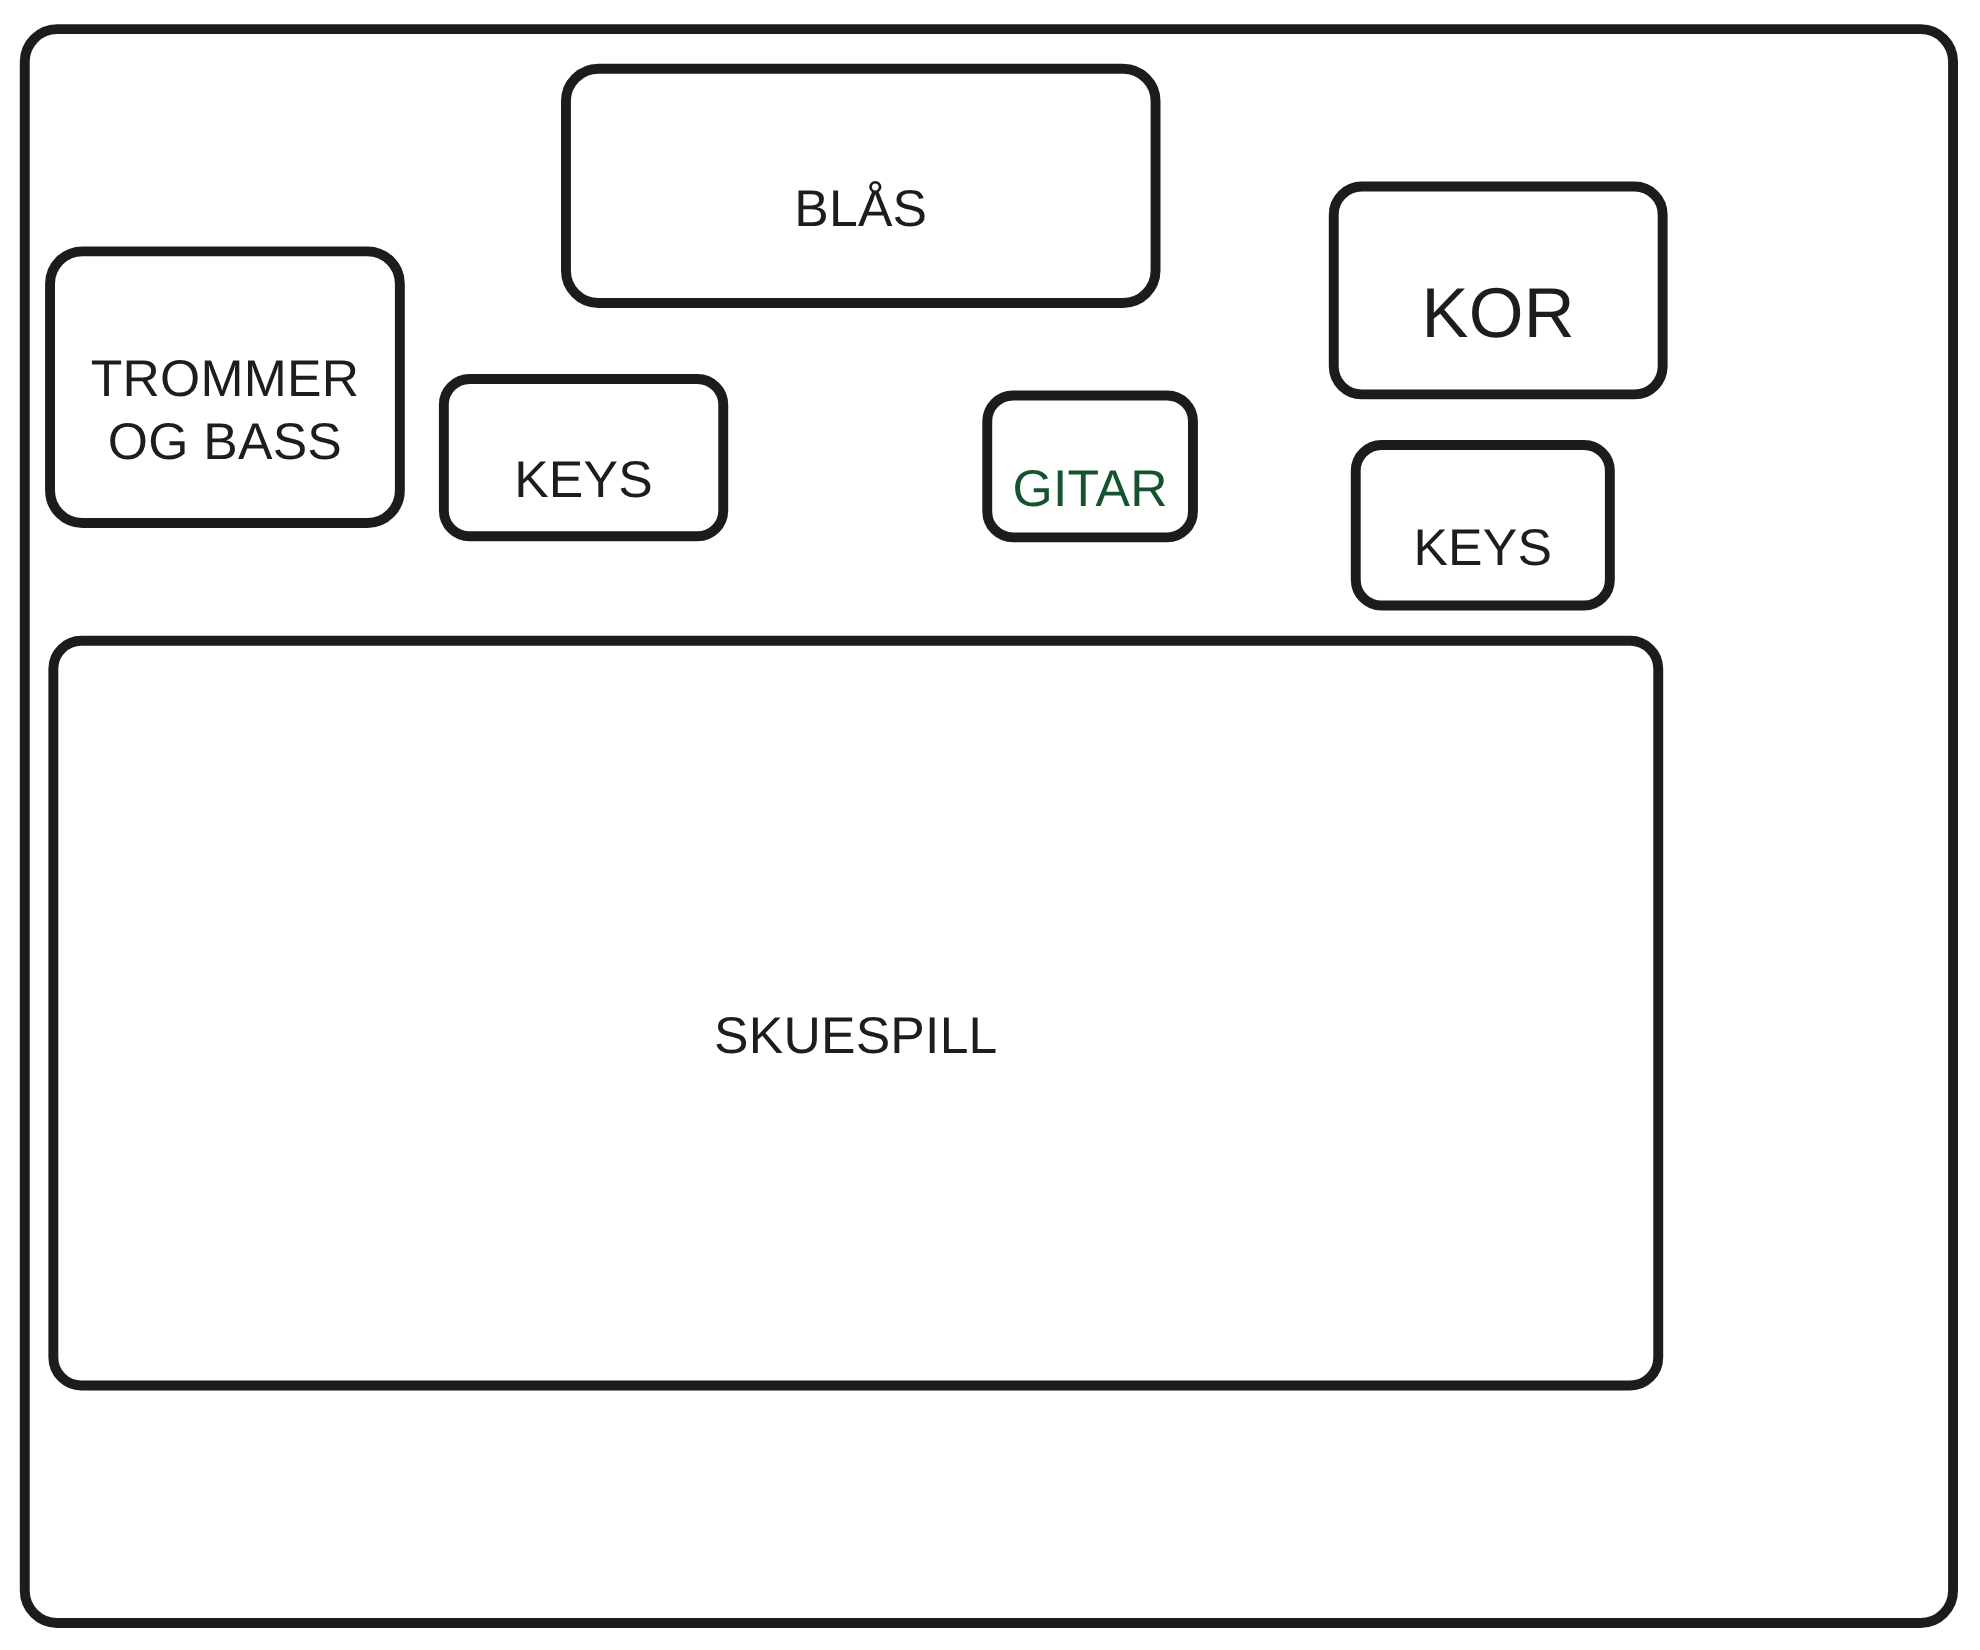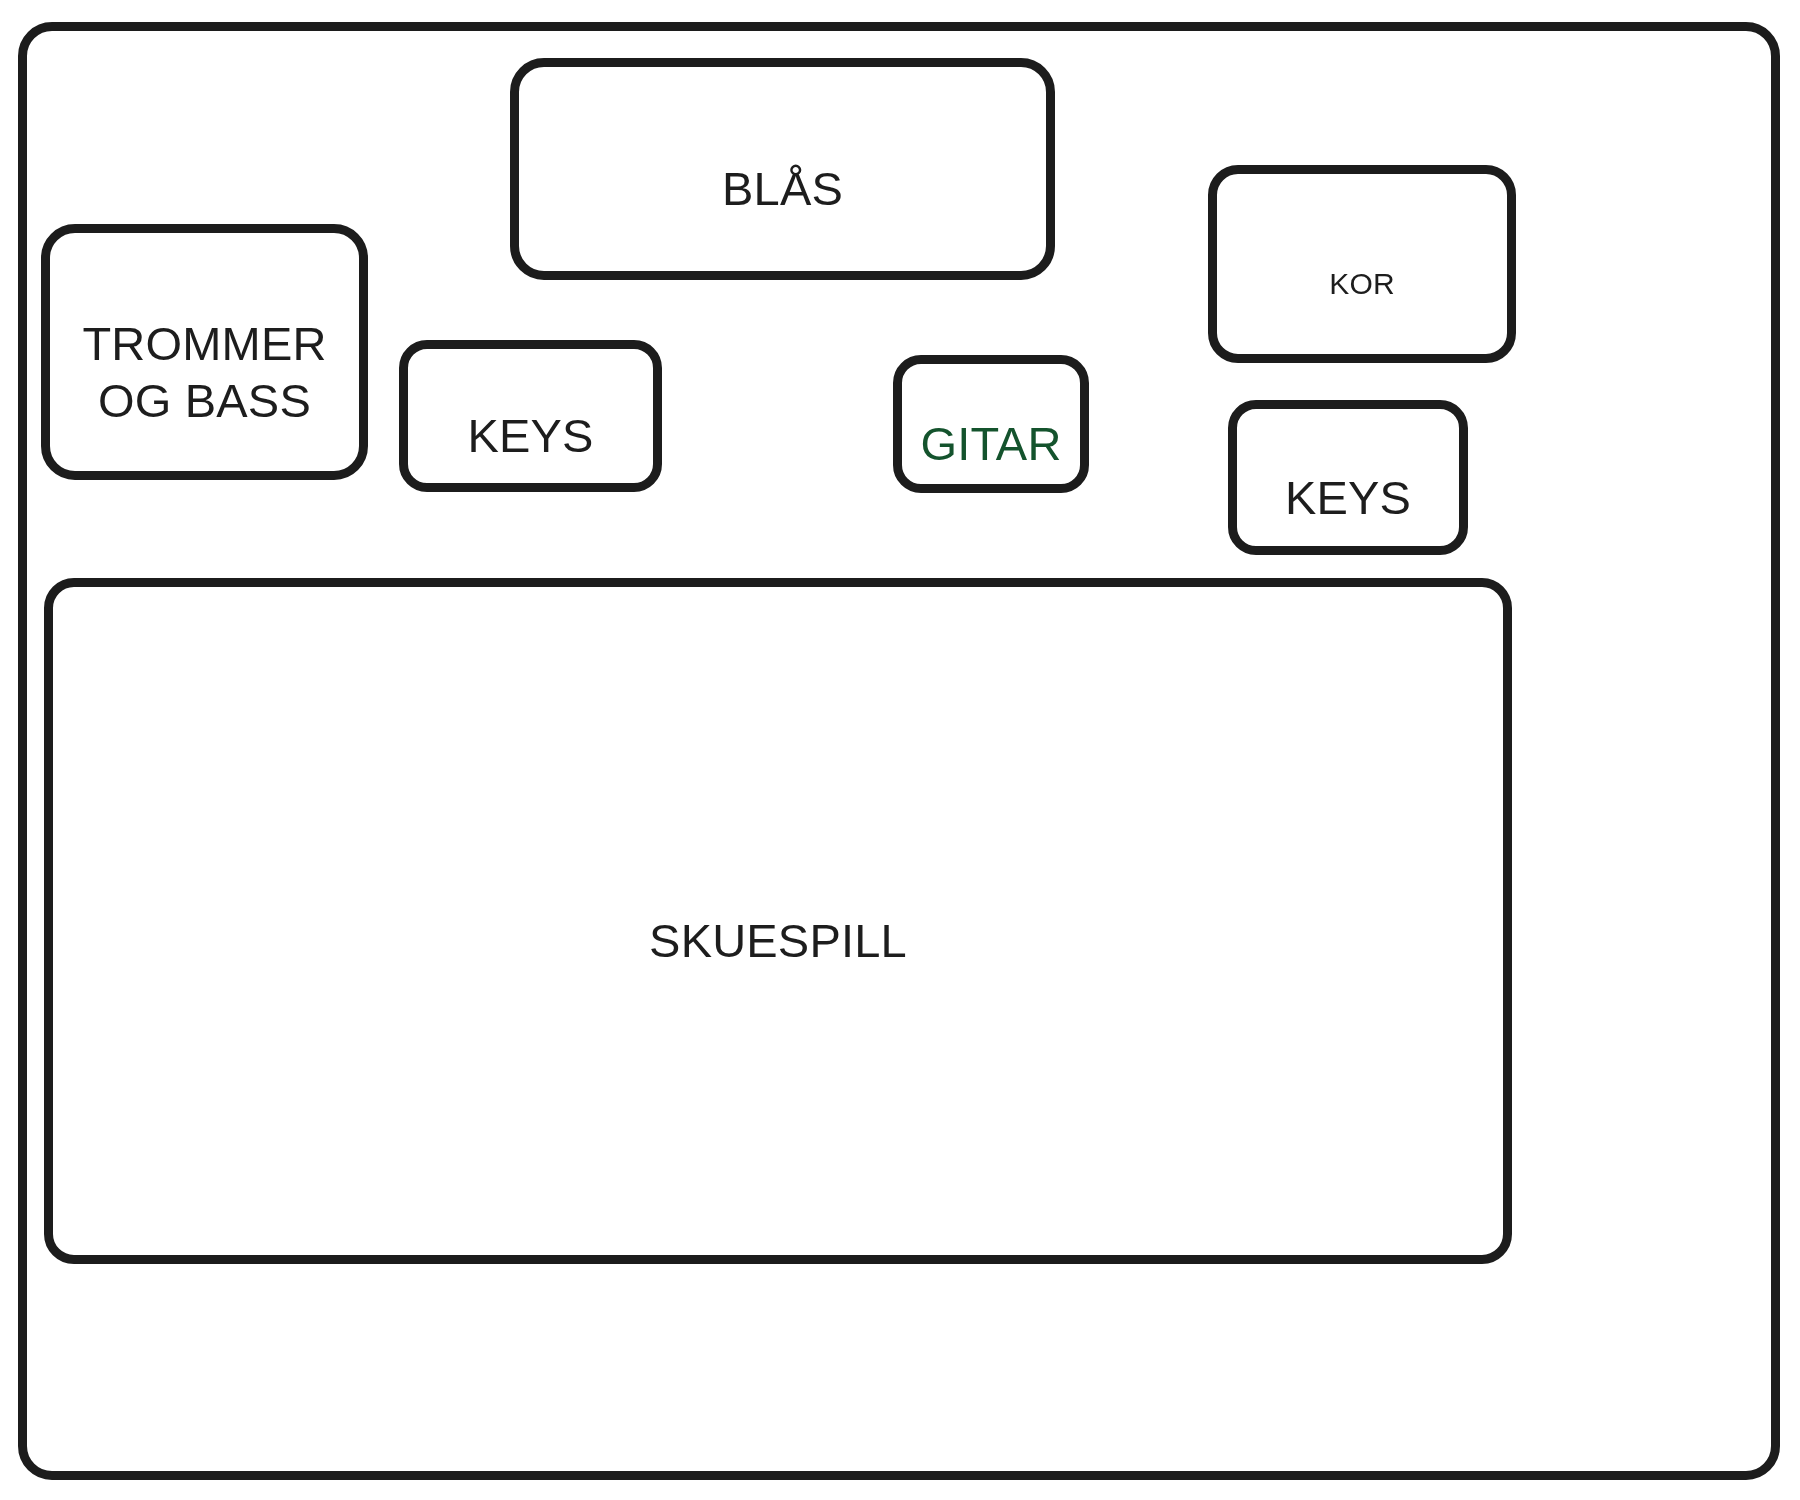--- a/index.html
+++ b/index.html
@@ -84,21 +84,21 @@
     border-radius: 28px;
     font-size: 47px;
   }
   .zone--kor {
     left: 1208px;
     top: 165px;
     width: 308px;
     height: 198px;
     border-width: 9px;
     border-radius: 30px;
-    font-size: 30px;
+    font-size: 64px;
   }
   .zone--keys-right {
     left: 1228px;
     top: 400px;
     width: 240px;
     height: 155px;
     border-width: 9px;
     border-radius: 28px;
     font-size: 47px;
   }

